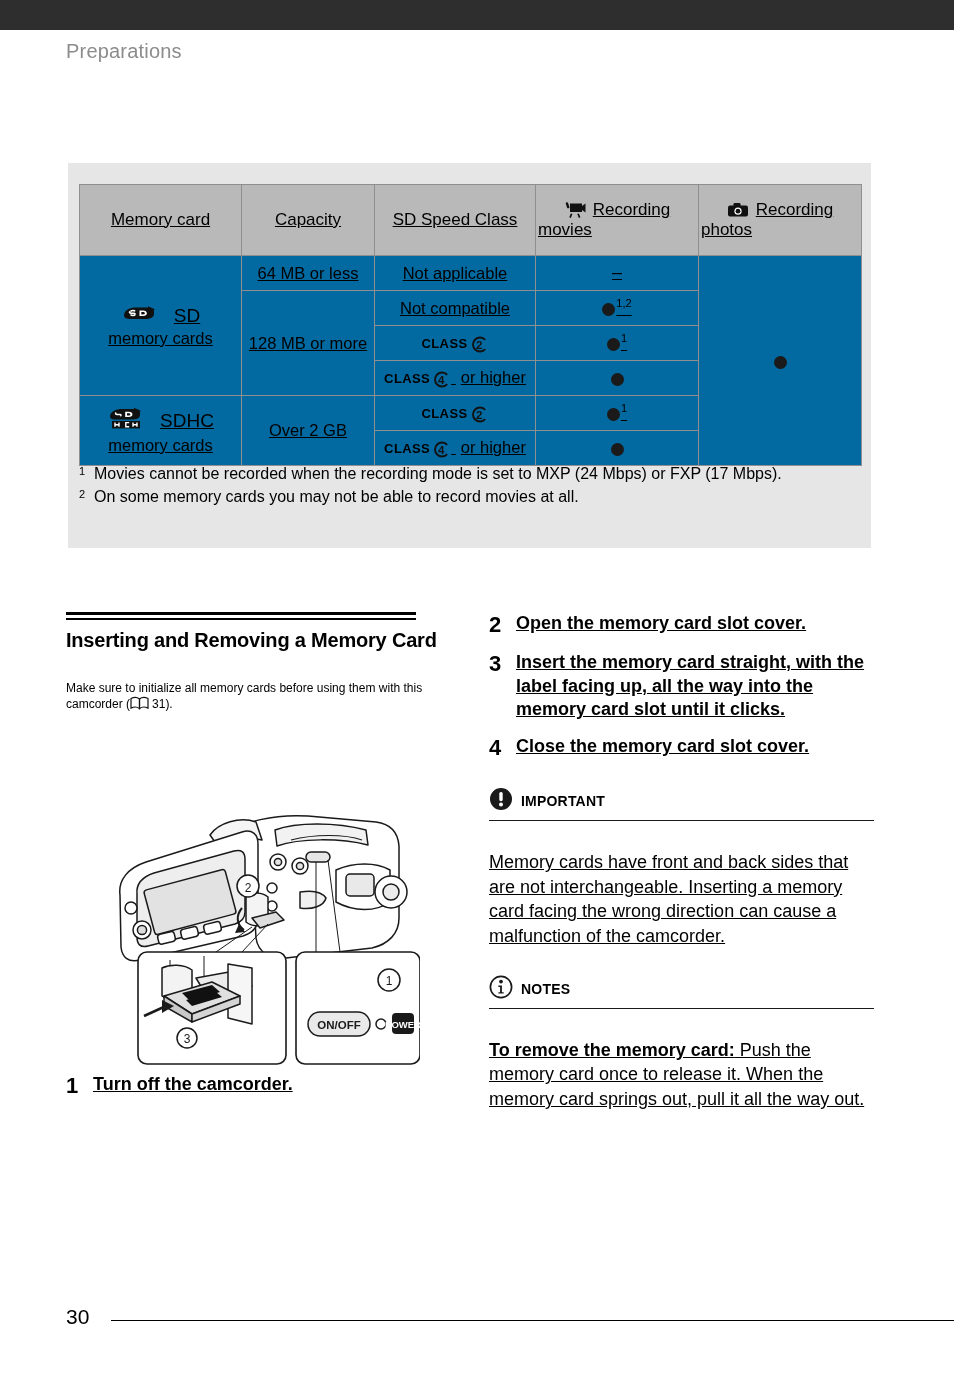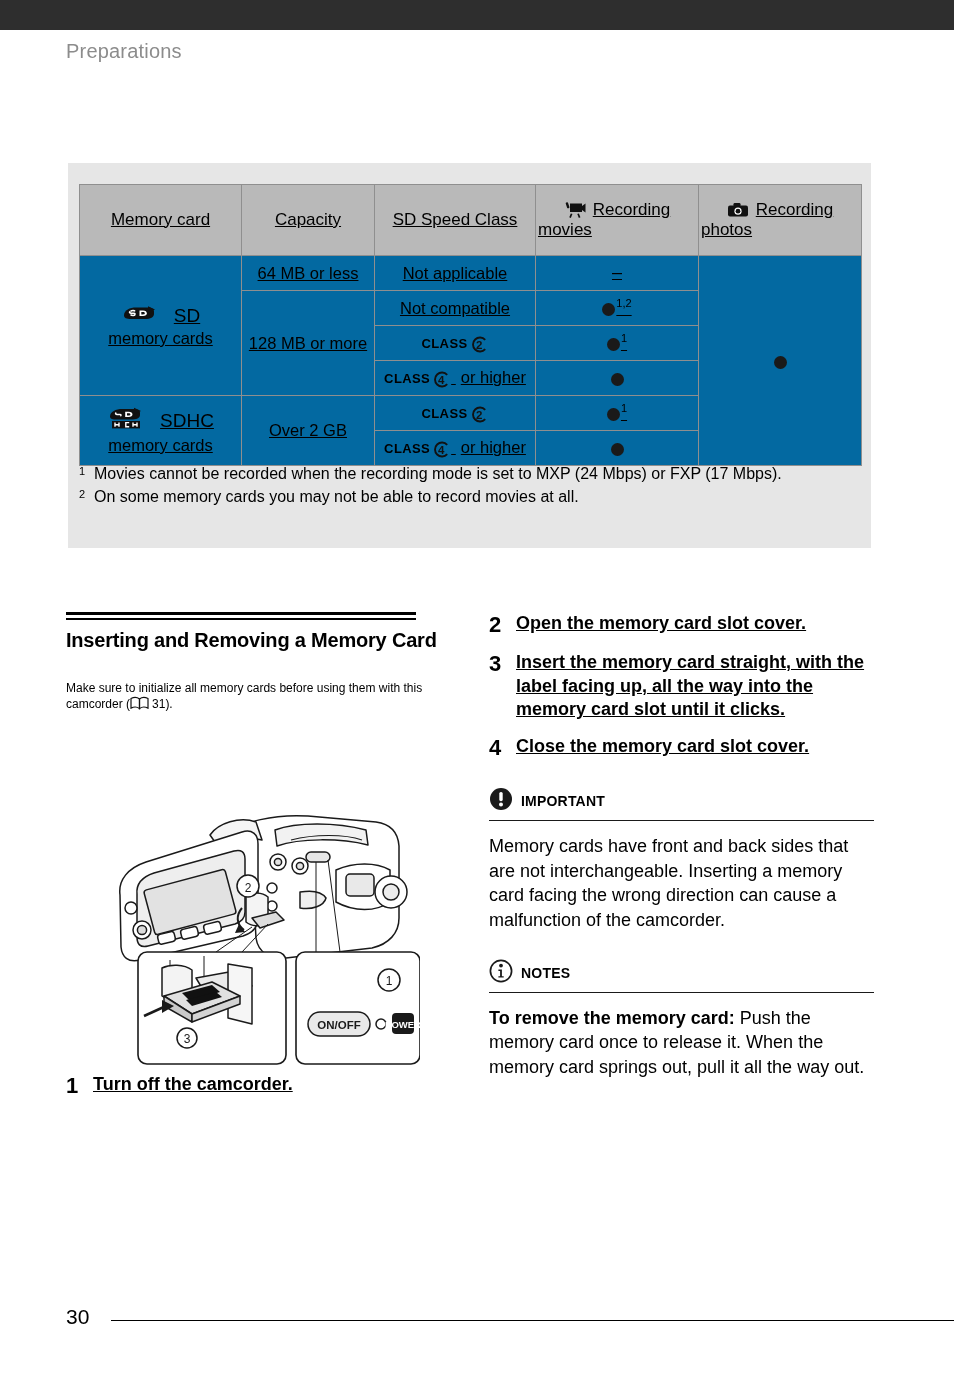--- a/index.html
+++ b/index.html
@@ -253,21 +253,22 @@
     font-family: "Liberation Sans", sans-serif;
   }
   .callout-rule {
     border-bottom: 1.5px solid #1a1a1a;
     width: 100%;
     margin-top: 1px;
   }
   .callout-body {
     font-size: 18px;
     line-height: 1.37;
-    margin-top: 13px;
+    margin-top: 29px;
+    text-decoration: underline;
   }
   .bold-lead { font-weight: bold; }
 
   
   .pagenum {
     position: absolute;
     left: 66px; top: 1305px;
     font-size: 21px;
     color: #000;
     font-family: "Liberation Sans", sans-serif;

